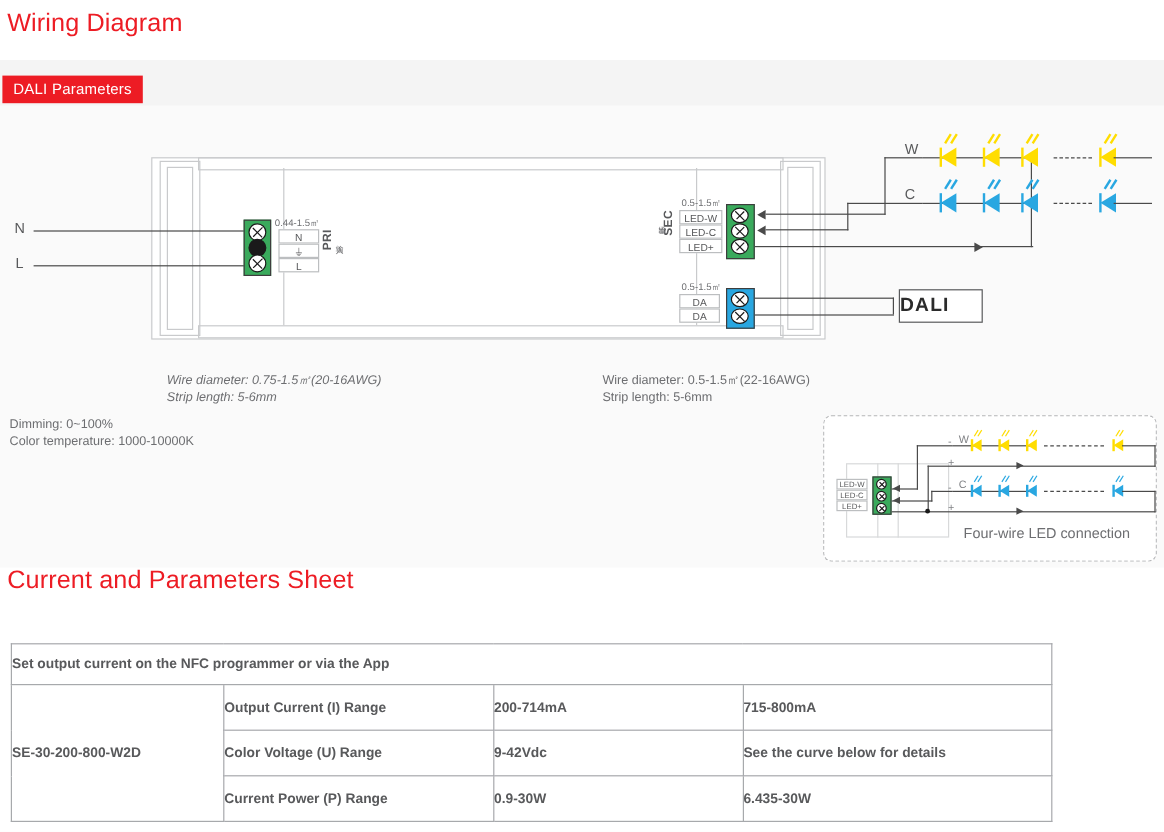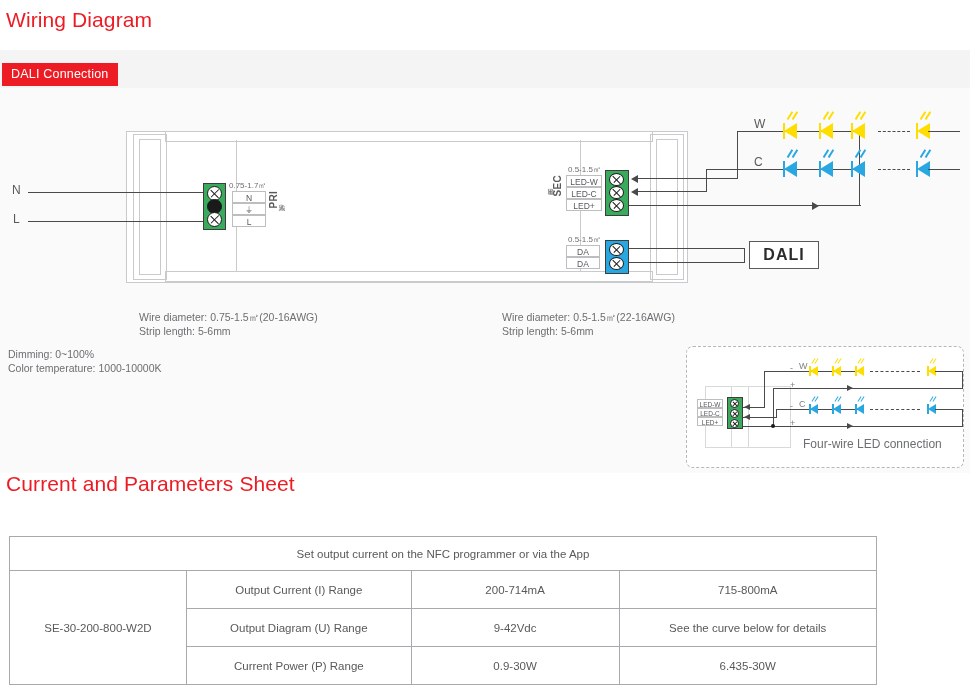--- a/index.html
+++ b/index.html
@@ -197,21 +197,21 @@
   }
 
   .dali-box {
     position: absolute;
     border: 1.4px solid #58595b;
     background: #ffffff;
     color: #2b2b2b;
     font-size: 16px;
     font-weight: bold;
     letter-spacing: 1px;
-    text-align: center;
+    text-align: left;
     line-height: 26px;
     width: 70px;
     height: 28px;
     box-sizing: border-box;
   }
 
   .caption {
     position: absolute;
     font-size: 10.5px;
     color: #6d6e71;
@@ -285,39 +285,39 @@
     position: absolute;
     left: 9px;
     top: 536px;
     width: 868px;
     border-collapse: collapse;
     font-size: 11.5px;
     color: #58595b;
   }
   #param-table td {
     border: 1px solid #a7a9ac;
-    text-align: center;
+    text-align: left;
     padding: 0;
     height: 37px;
-    font-weight: 400;
+    font-weight: 700;
   }
   #param-table td.head { height: 33px; }
   .col-model { width: 177px; }
   .col-param { width: 225px; }
   .col-v1 { width: 208px; margin-left: 24px; }
   .col-v2 { width: 258px; }
 </style>
 </head>
 <body>
 
 <div class="gray-band" id="band-diagram"></div>
 <div class="gray-band" id="band-dali"></div>
 
 <div class="section-title" id="wiring-title">Wiring Diagram</div>
-<div class="red-badge">DALI Connection</div>
+<div class="red-badge">DALI Parameters</div>
 
 <div class="case-fill" style="left:126px; top:131px; width:560px; height:150px;"></div>
 <div class="case-line" style="left:133px; top:134px; width:32px; height:144px; background:#fff;"></div>
 <div class="case-line" style="left:139px; top:139px; width:20px; height:134px;"></div>
 <div class="case-line" style="left:650px; top:134px; width:32px; height:144px; background:#fff;"></div>
 <div class="case-line" style="left:656px; top:139px; width:20px; height:134px;"></div>
 <div class="case-line" style="left:165px; top:131px; width:486px; height:9px;"></div>
 <div class="case-line" style="left:165px; top:271px; width:486px; height:9px;"></div>
 <div class="case-line" style="left:236px; top:140px; width:0; height:131px; border-width:0 0 0 1.2px;"></div>
 <div class="case-line" style="left:580px; top:140px; width:0; height:131px; border-width:0 0 0 1.2px;"></div>
@@ -325,21 +325,21 @@
 <div class="lbl" style="left:12px; top:183px;">N</div>
 <div class="lbl" style="left:13px; top:212px;">L</div>
 <div class="wire h" style="left:28px; top:192px; width:178px;"></div>
 <div class="wire h" style="left:28px; top:221px; width:178px;"></div>
 
 <div class="conn green" style="left:203px; top:183px; width:23px; height:47px;"></div>
 <div class="screw" style="left:207px; top:186px; width:15px; height:15px;"></div>
 <div class="screw solid" style="left:207px; top:199px; width:15px; height:15px;"></div>
 <div class="screw" style="left:207px; top:212px; width:15px; height:15px;"></div>
 
-<div class="lbl-sm" style="left:229px; top:180px;">0.75-1.7㎡</div>
+<div class="lbl-sm" style="left:229px; top:180px;">0.44-1.5㎡</div>
 <div class="termbox" style="left:232px; top:191px;">N</div>
 <div class="termbox" style="left:232px; top:203px;">⏚</div>
 <div class="termbox" style="left:232px; top:215px;">L</div>
 <div class="vert-lbl" style="left:268px; top:191px;">PRI</div>
 <div class="lbl-tiny" style="left:277px; top:199px; writing-mode:vertical-rl;">输入</div>
 
 <div class="lbl-sm" style="left:568px; top:164px;">0.5-1.5㎡</div>
 <div class="termbox wide" style="left:566px; top:175px;">LED-W</div>
 <div class="termbox wide" style="left:566px; top:187px;">LED-C</div>
 <div class="termbox wide" style="left:566px; top:199px;">LED+</div>
@@ -430,21 +430,21 @@
 </div>
 <div class="dashes" style="left:878px; top:169px; width:32px;"></div>
 <div class="led cool" style="left:913px; top:156px;">
   <div class="bar"></div>
     <div class="tri"></div>
     <div class="ray r1"></div>
     <div class="ray r2"></div>
 </div>
 <div class="wire h" style="left:928px; top:169px; width:32px;"></div>
 
-<div class="caption" style="left:139px; top:310px;">
+<div class="caption" style="left:139px; top:310px;font-style:italic;">
   <div>Wire diameter: 0.75-1.5㎡(20-16AWG)</div>
   <div>Strip length: 5-6mm</div>
 </div>
 <div class="caption" style="left:502px; top:310px;">
   <div>Wire diameter: 0.5-1.5㎡(22-16AWG)</div>
   <div>Strip length: 5-6mm</div>
 </div>
 <div class="caption" style="left:8px; top:347px;">
   <div>Dimming: 0~100%</div>
   <div>Color temperature: 1000-10000K</div>
@@ -555,21 +555,21 @@
     <tr>
       <td class="head" colspan="4">Set output current on the NFC programmer or via the App</td>
     </tr>
     <tr>
       <td class="col-model" rowspan="3">SE-30-200-800-W2D</td>
       <td class="col-param">Output Current (I) Range</td>
       <td class="col-v1">200-714mA</td>
       <td class="col-v2">715-800mA</td>
     </tr>
     <tr>
-      <td class="col-param">Output Diagram (U) Range</td>
+      <td class="col-param">Color Voltage (U) Range</td>
       <td class="col-v1">9-42Vdc</td>
       <td class="col-v2">See the curve below for details</td>
     </tr>
     <tr>
       <td class="col-param">Current Power (P) Range</td>
       <td class="col-v1">0.9-30W</td>
       <td class="col-v2">6.435-30W</td>
     </tr>
   </tbody>
 </table>

